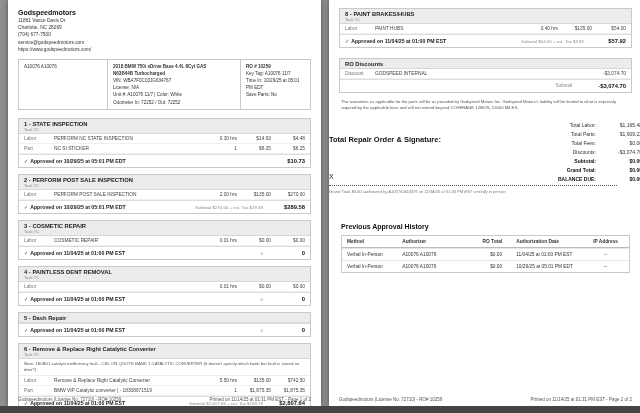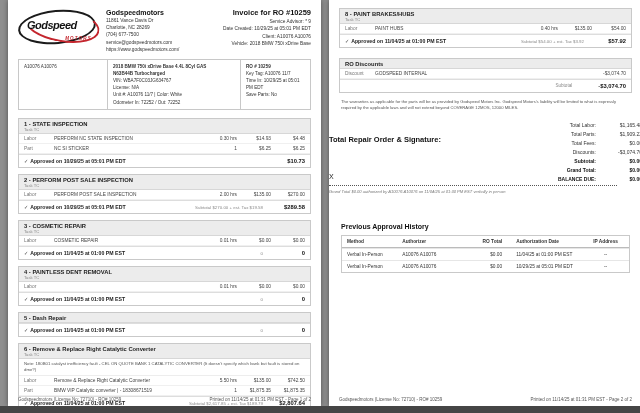--- a/index.html
+++ b/index.html
@@ -80,40 +80,27 @@
   .p-footer{position:absolute;bottom:4px;left:10px;right:10px;display:flex;justify-content:space-between;font-size:4.5px;color:#555;}
 </style>
 </head>
 <body>
 
 <div class="canvas">
 
   <div class="page" id="page1">
 
     <div class="p-header">
-      <div class="logo">
-        <div class="logo-oval"></div>
-        <div class="logo-swoosh"></div>
-        <span class="logo-text">Godspeed</span>
-        <span class="logo-sub">MOTORS</span>
-      </div>
       <div class="co">
         <div class="co-name">Godspeedmotors</div>
         <div>11861 Vance Davis Dr</div>
         <div>Charlotte, NC 28269</div>
         <div>(704) 677-7500</div>
         <div>service@godspeedmotors.com</div>
         <div>https://www.godspeedmotors.com/</div>
-      </div>
-      <div class="inv">
-        <div class="inv-title">Invoice for RO #10259</div>
-        <div>Service Advisor: * 9</div>
-        <div>Date Created: 10/29/25 at 05:01 PM EDT</div>
-        <div>Client: A10076 A10076</div>
-        <div>Vehicle: 2018 BMW 750i xDrive Base</div>
       </div>
     </div>
 
     <div class="info-table">
       <div class="info-cell c1">
         <div>A10076 A10076</div>
       </div>
       <div class="info-cell c2">
         <div class="bld">2018 BMW 750i xDrive Base 4.4L 8Cyl GAS</div>
         <div class="bld">N63B44B Turbocharged</div>

